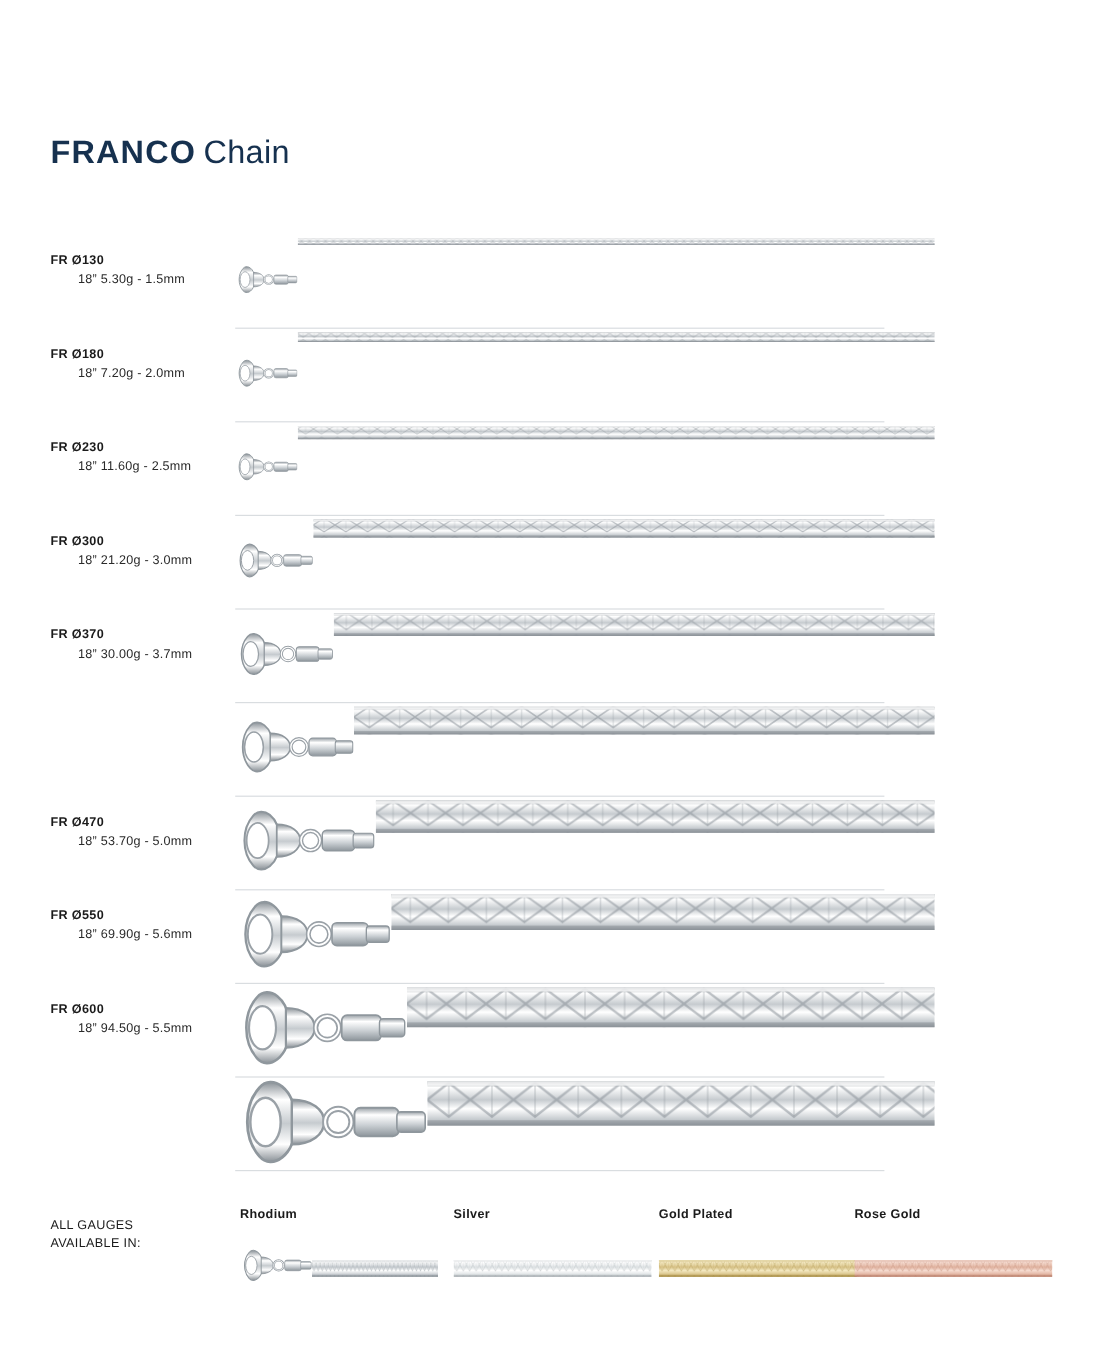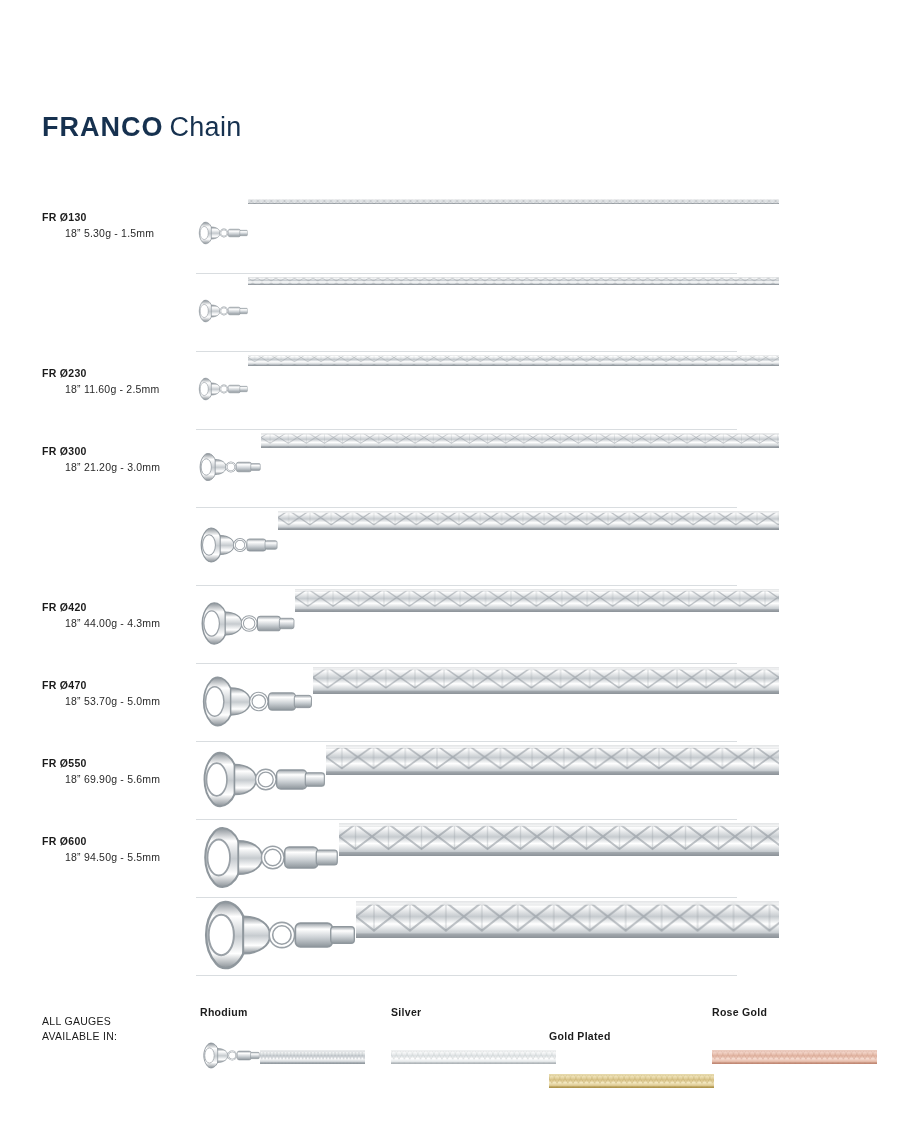--- a/index.html
+++ b/index.html
@@ -144,22 +144,22 @@
     letter-spacing: 0.3px;
     color: #1b1b1b;
     margin-bottom: 22px;
   }
   .finish-swatch {
     position: relative;
     height: 34px;
     width: 165px;
   }
   .f0 { left: 0; }
-  .f1 { left: 191px; }
-  .f2 { left: 349px; margin-top: 24px; }
+  .f1 { left: 178px; }
+  .f2 { left: 349px; }
   .f3 { left: 512px; }
 </style>
 </head>
 <body>
 
 <div class="page">
 
   <div class="title">
     <span class="bold">FRANCO</span><span class="light">Chain</span>
   </div>
@@ -218,20 +218,24 @@
     <rect x="0" y="3" width="400" height="5" fill="url(#chr0)"></rect>
     <rect x="0" y="3" width="400" height="5" fill="url(#chr0p)"></rect>
     <rect x="0" y="3" width="400" height="0.8" fill="#ffffff" opacity="0.75"></rect>
     <rect x="0" y="7.2" width="400" height="0.8" fill="#8b9298" opacity="0.5"></rect>
   </svg>
           </span>
     </div>
     <div class="divider"></div>
   </div>
       <div class="row">
+    <div class="row-label">
+      <div class="code">FR Ø180</div>
+      <div class="spec">18” 7.20g - 2.0mm</div>
+    </div>
     <div class="chain-wrap">
       <span class="clasp">
   <svg width="52" height="32" viewBox="0 0 95 58">
     <defs>
       <linearGradient id="cgr1" x1="0" y1="0" x2="0" y2="1">
         <stop offset="0%" stop-color="#8b9298"></stop>
         <stop offset="22%" stop-color="#ffffff"></stop>
         <stop offset="52%" stop-color="#c6cbcf"></stop>
         <stop offset="78%" stop-color="#ffffff"></stop>
         <stop offset="100%" stop-color="#8b9298"></stop>
@@ -391,20 +395,24 @@
     <rect x="0" y="3" width="400" height="15" fill="url(#chr3)"></rect>
     <rect x="0" y="3" width="400" height="15" fill="url(#chr3p)"></rect>
     <rect x="0" y="3" width="400" height="1.5" fill="#ffffff" opacity="0.75"></rect>
     <rect x="0" y="16.2" width="400" height="1.7999999999999998" fill="#8b9298" opacity="0.5"></rect>
   </svg>
           </span>
     </div>
     <div class="divider"></div>
   </div>
       <div class="row">
+    <div class="row-label">
+      <div class="code">FR Ø370</div>
+      <div class="spec">18” 30.00g - 3.7mm</div>
+    </div>
     <div class="chain-wrap">
       <span class="clasp">
   <svg width="82" height="50" viewBox="0 0 95 58">
     <defs>
       <linearGradient id="cgr4" x1="0" y1="0" x2="0" y2="1">
         <stop offset="0%" stop-color="#8b9298"></stop>
         <stop offset="22%" stop-color="#ffffff"></stop>
         <stop offset="52%" stop-color="#c6cbcf"></stop>
         <stop offset="78%" stop-color="#ffffff"></stop>
         <stop offset="100%" stop-color="#8b9298"></stop>
@@ -446,24 +454,20 @@
     <rect x="0" y="3" width="400" height="19" fill="url(#chr4)"></rect>
     <rect x="0" y="3" width="400" height="19" fill="url(#chr4p)"></rect>
     <rect x="0" y="3" width="400" height="1.9000000000000001" fill="#ffffff" opacity="0.75"></rect>
     <rect x="0" y="19.72" width="400" height="2.28" fill="#8b9298" opacity="0.5"></rect>
   </svg>
           </span>
     </div>
     <div class="divider"></div>
   </div>
       <div class="row">
-    <div class="row-label">
-      <div class="code">FR Ø420</div>
-      <div class="spec">18” 44.00g - 4.3mm</div>
-    </div>
     <div class="chain-wrap">
       <span class="clasp">
   <svg width="99" height="61" viewBox="0 0 95 58">
     <defs>
       <linearGradient id="cgr5" x1="0" y1="0" x2="0" y2="1">
         <stop offset="0%" stop-color="#8b9298"></stop>
         <stop offset="22%" stop-color="#ffffff"></stop>
         <stop offset="52%" stop-color="#c6cbcf"></stop>
         <stop offset="78%" stop-color="#ffffff"></stop>
         <stop offset="100%" stop-color="#8b9298"></stop>

